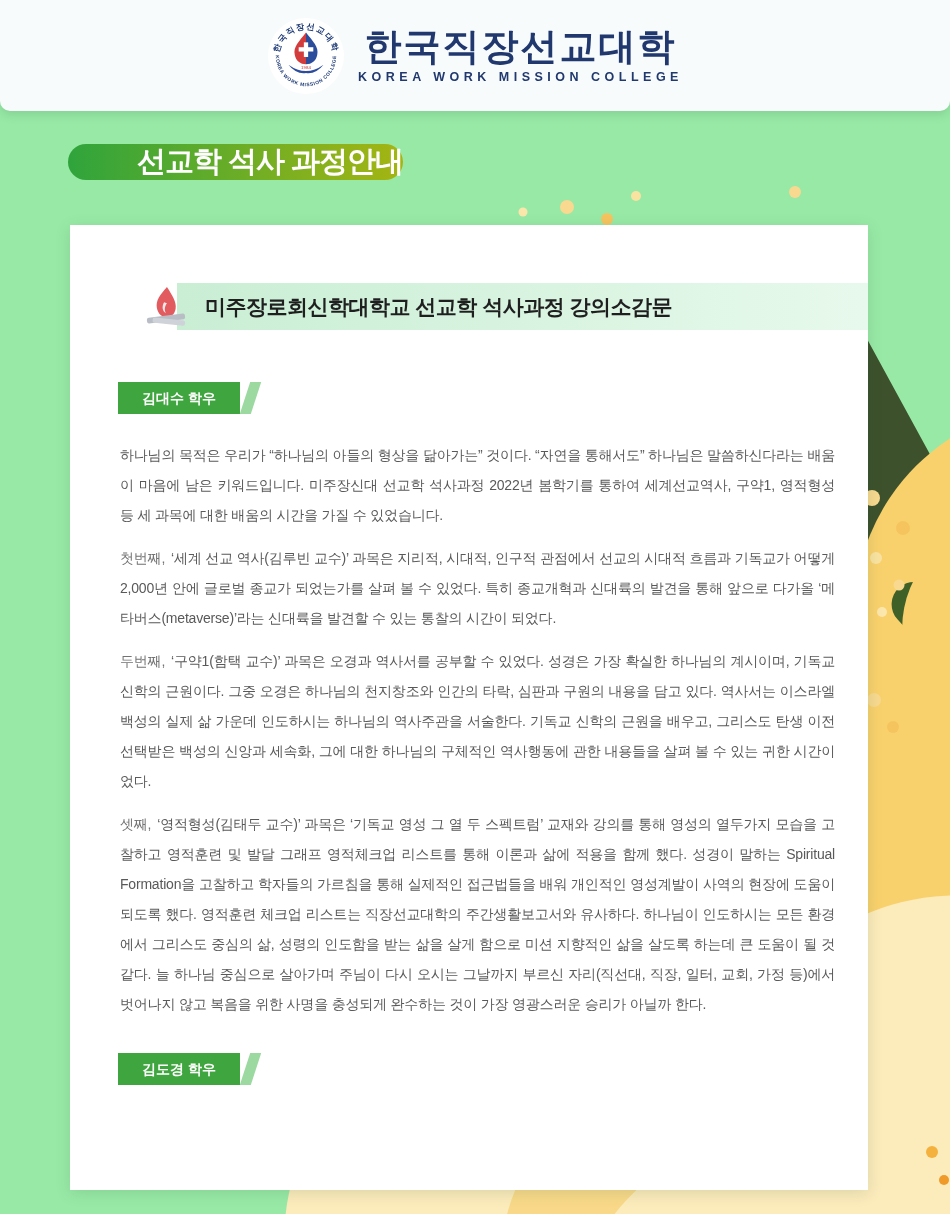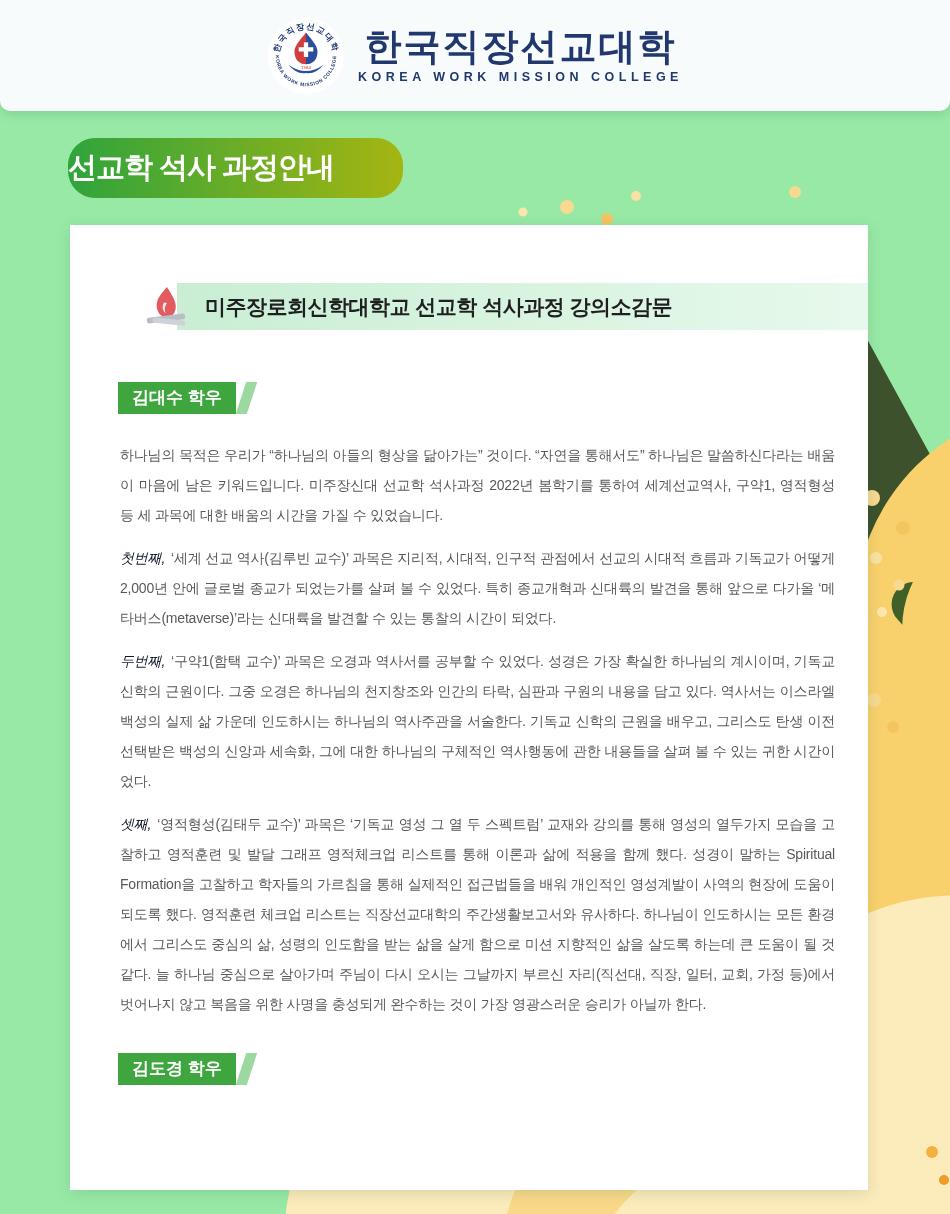--- a/index.html
+++ b/index.html
@@ -13,45 +13,45 @@
 
   
   .header{position:absolute;left:0;top:0;width:950px;height:111px;background:#f7fbfc;
           border-radius:0 0 10px 10px;box-shadow:0 4px 10px rgba(50,110,70,.18);z-index:4;
           display:flex;align-items:center;justify-content:center;gap:13px;}
   .wordmark{display:flex;flex-direction:column;align-items:center;}
   .wordmark-ko{font-size:37px;font-weight:bold;color:#21386f;letter-spacing:2px;line-height:1;}
   .wordmark-en{font-size:12.5px;font-weight:bold;color:#21386f;letter-spacing:4.5px;margin-top:5px;}
 
   
-  .pill{position:absolute;left:68px;top:138px;width:335px;height:60px;z-index:2;
+  .pill{position:absolute;left:68px;top:144px;width:335px;height:36px;z-index:2;
         border-radius:27px;background:linear-gradient(90deg,#2fa43c,#a5b512);
-        display:flex;align-items:center;justify-content:flex-start;}
+        display:flex;align-items:center;justify-content:flex-end;}
   .pill-label{color:#ffffff;font-size:29px;font-weight:bold;letter-spacing:-1px;}
 
   
   .card{position:absolute;left:70px;top:225px;width:798px;height:965px;background:#ffffff;
         box-shadow:0 3px 14px rgba(40,90,60,.15);z-index:3;padding-top:58px;box-sizing:border-box;}
 
   .banner{position:relative;margin-left:107px;height:47px;
           background:linear-gradient(90deg,#c9eed4,#e7f9ec);display:flex;align-items:center;}
   .banner-title{margin-left:28px;font-size:21px;font-weight:bold;color:#1f1f1f;letter-spacing:-0.5px;}
   .campfire{position:absolute;left:-34px;top:1px;}
 
   .card-body{padding:52px 33px 0 50px;}
 
   .student-badge{display:flex;align-items:stretch;height:32px;margin:0 0 26px -2px;}
-  .badge-main{background:#3fa53f;color:#ffffff;font-weight:bold;font-size:17px;
-              line-height:32px;padding:0 14px;}
+  .badge-main{background:#3fa53f;color:#ffffff;font-weight:bold;font-size:14px;
+              line-height:32px;padding:0 24px;}
   .badge-tail{width:11px;background:#9bd9a0;transform:skewX(-18deg);margin-left:5px;}
   .badge-2{margin-top:34px;margin-bottom:0;}
 
   .para{margin:0 0 13px 0;font-size:14px;line-height:30px;color:#595959;
         text-align:justify;letter-spacing:-0.2px;}
-  .accent{color:#0f172a;font-style:italic;}
+  .accent{color:#737373;}
   .accent:not(:empty){margin-right:6px;}
 </style>
 </head>
 <body>
 
 <div class="page">
 
   <svg width="0" height="0" style="position:absolute" aria-hidden="true">
     <defs>
       <symbol id="pom" viewBox="0 0 100 100">

